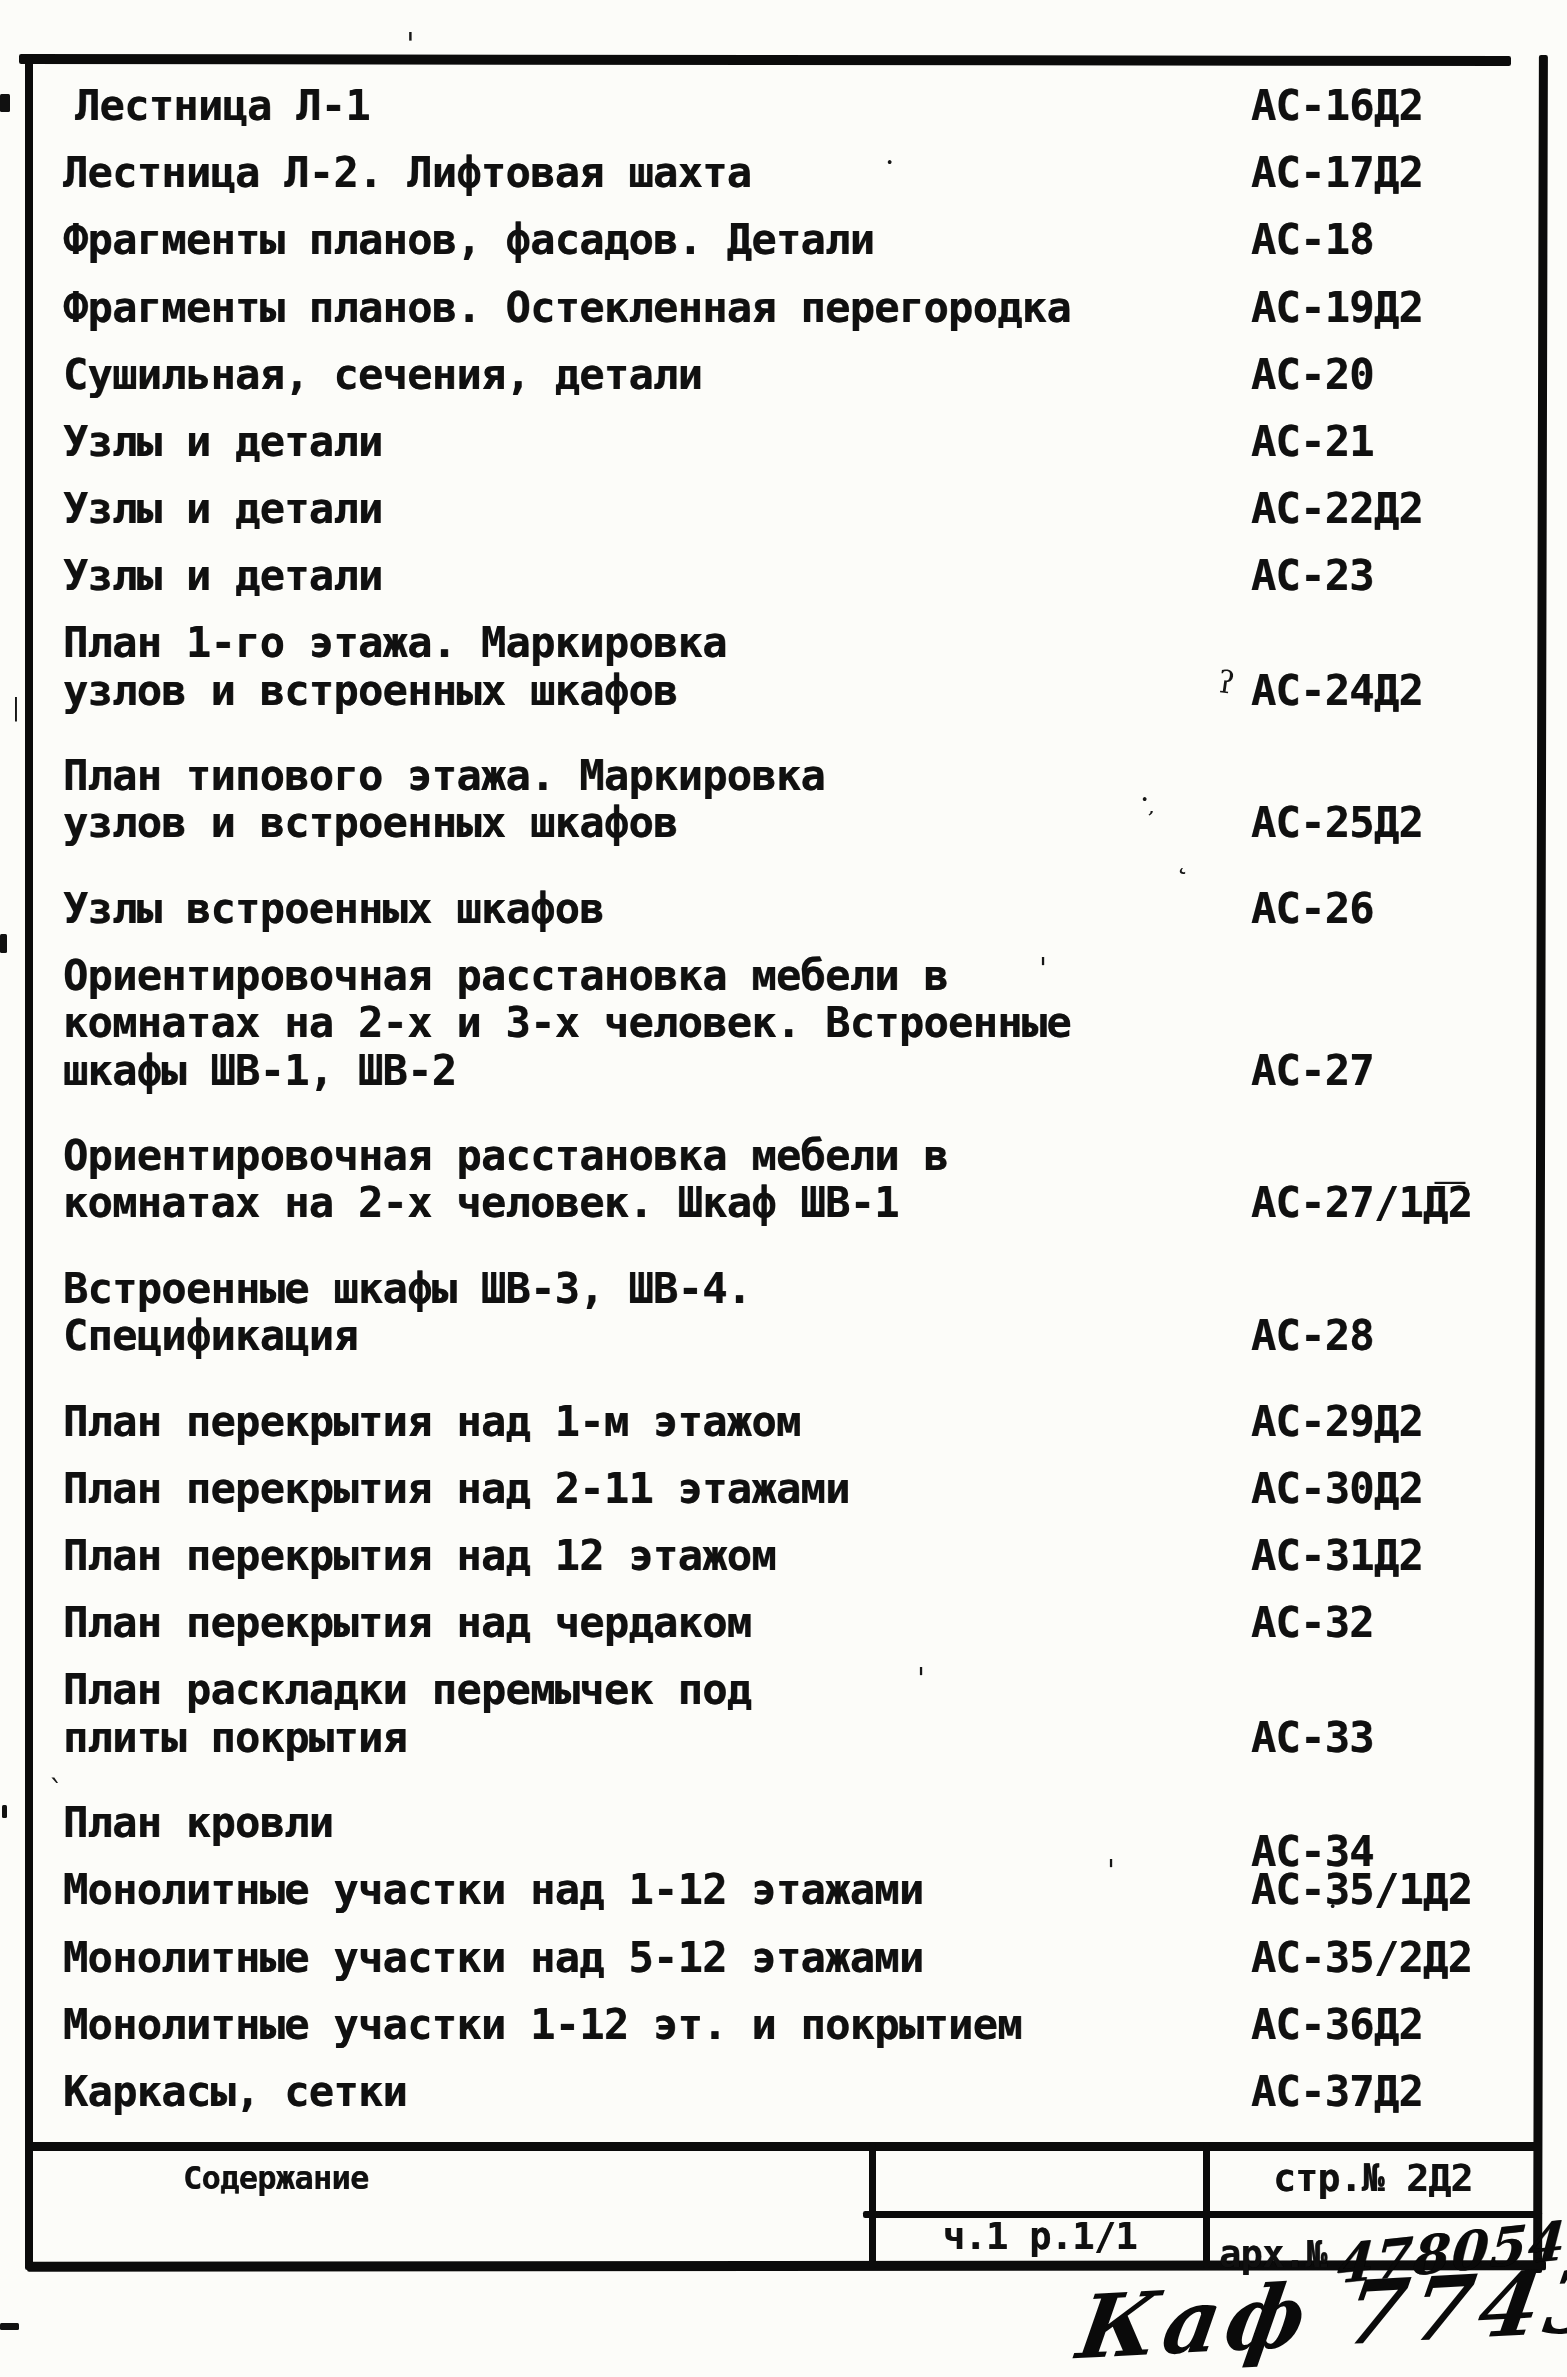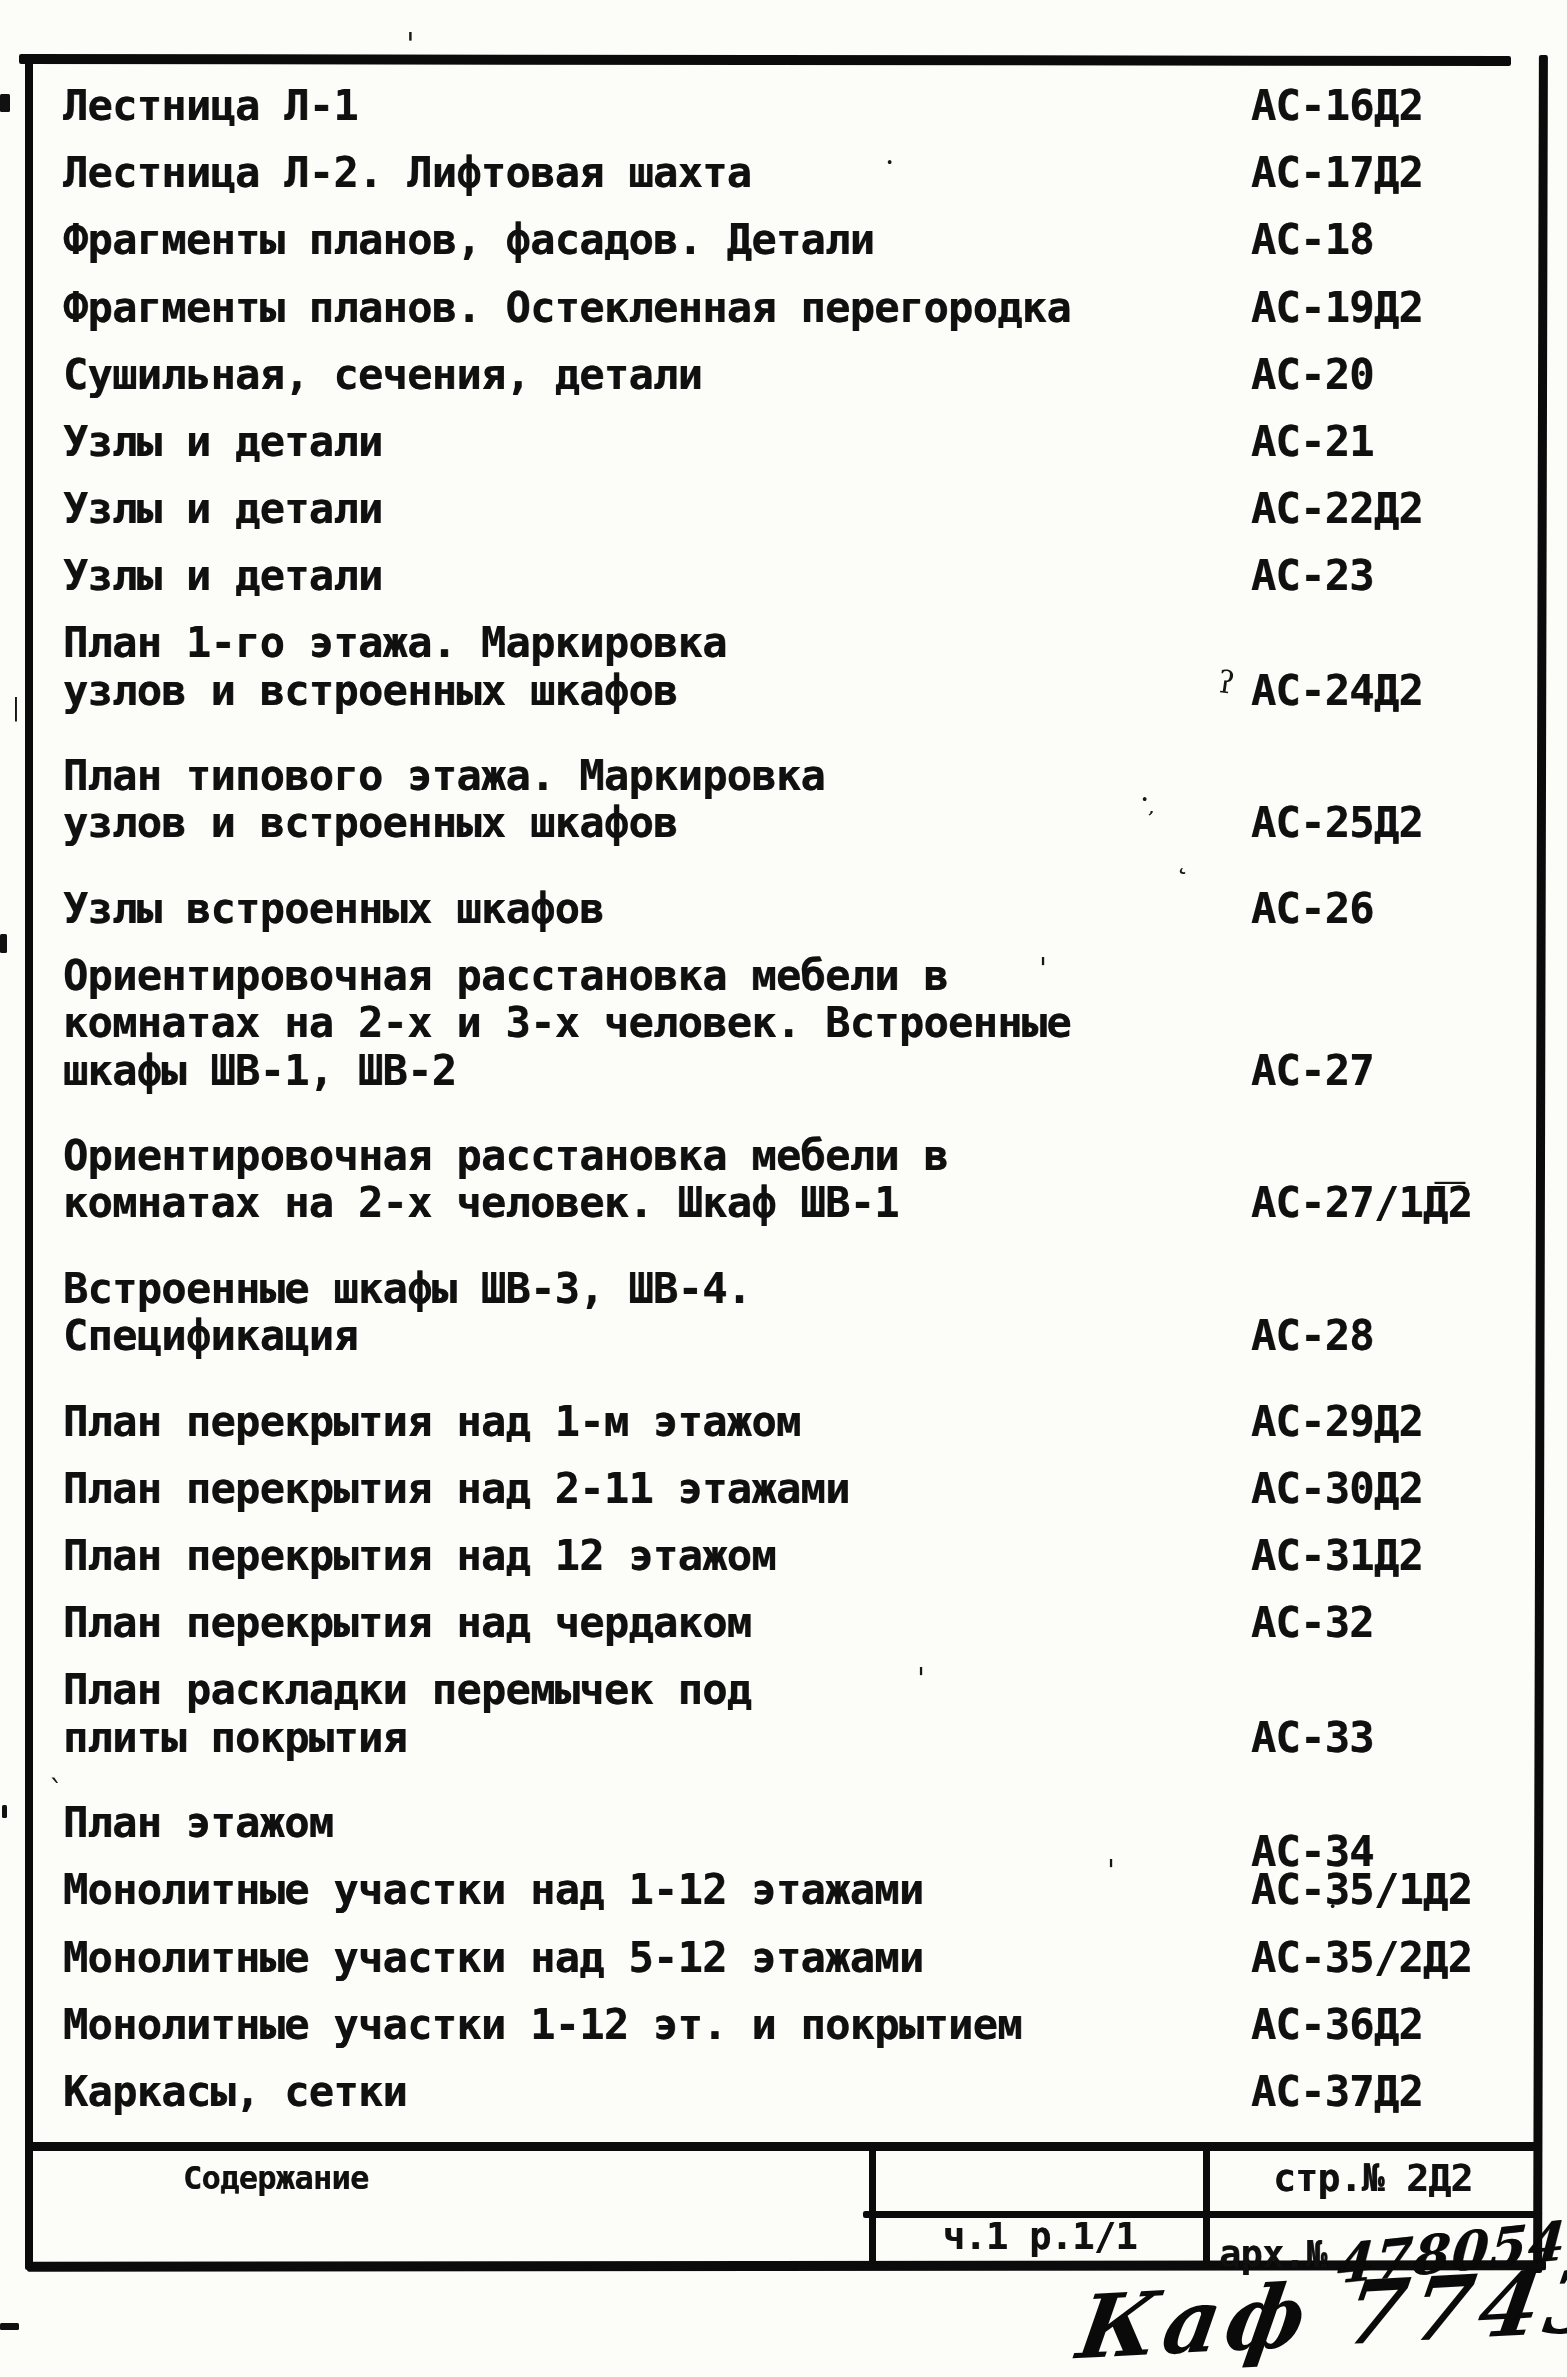--- a/index.html
+++ b/index.html
@@ -76,21 +76,21 @@
 
 <div class="page">
 
   <div class="rule frame-top"></div>
   <div class="rule frame-left"></div>
   <div class="rule frame-right"></div>
   <div class="rule frame-bottom"></div>
 
   <div id="toc">
       <div>
-        <div class="typed entry-line" style="top: 81px;">Лестница Л-1</div>
+        <div class="typed entry-line" style="top: 81px; margin-left: 12px;">Лестница Л-1</div>
         <div class="typed entry-code" style="top: 81px;">АС-16Д2</div>
       </div>
       <div>
         <div class="typed entry-line" style="top: 148px;">Лестница Л-2. Лифтовая шахта</div>
         <div class="typed entry-code" style="top: 148px;">АС-17Д2</div>
       </div>
       <div>
         <div class="typed entry-line" style="top: 215px;">Фрагменты планов, фасадов. Детали</div>
         <div class="typed entry-code" style="top: 215px;">АС-18</div>
       </div>
@@ -159,21 +159,21 @@
       <div>
         <div class="typed entry-line" style="top: 1598px;">План перекрытия над чердаком</div>
         <div class="typed entry-code" style="top: 1598px;">АС-32</div>
       </div>
       <div>
         <div class="typed entry-line" style="top: 1665px;">План раскладки перемычек под</div>
         <div class="typed entry-line" style="top: 1713px;">плиты покрытия</div>
         <div class="typed entry-code" style="top: 1713px;">АС-33</div>
       </div>
       <div>
-        <div class="typed entry-line" style="top: 1798px;">План этажом</div>
+        <div class="typed entry-line" style="top: 1798px;">План кровли</div>
         <div class="typed entry-code" style="top: 1827px;">АС-34</div>
       </div>
       <div>
         <div class="typed entry-line" style="top: 1865px;">Монолитные участки над 1-12 этажами</div>
         <div class="typed entry-code" style="top: 1865px;">АС-35/1Д2</div>
       </div>
       <div>
         <div class="typed entry-line" style="top: 1933px;">Монолитные участки над 5-12 этажами</div>
         <div class="typed entry-code" style="top: 1933px;">АС-35/2Д2</div>
       </div>

